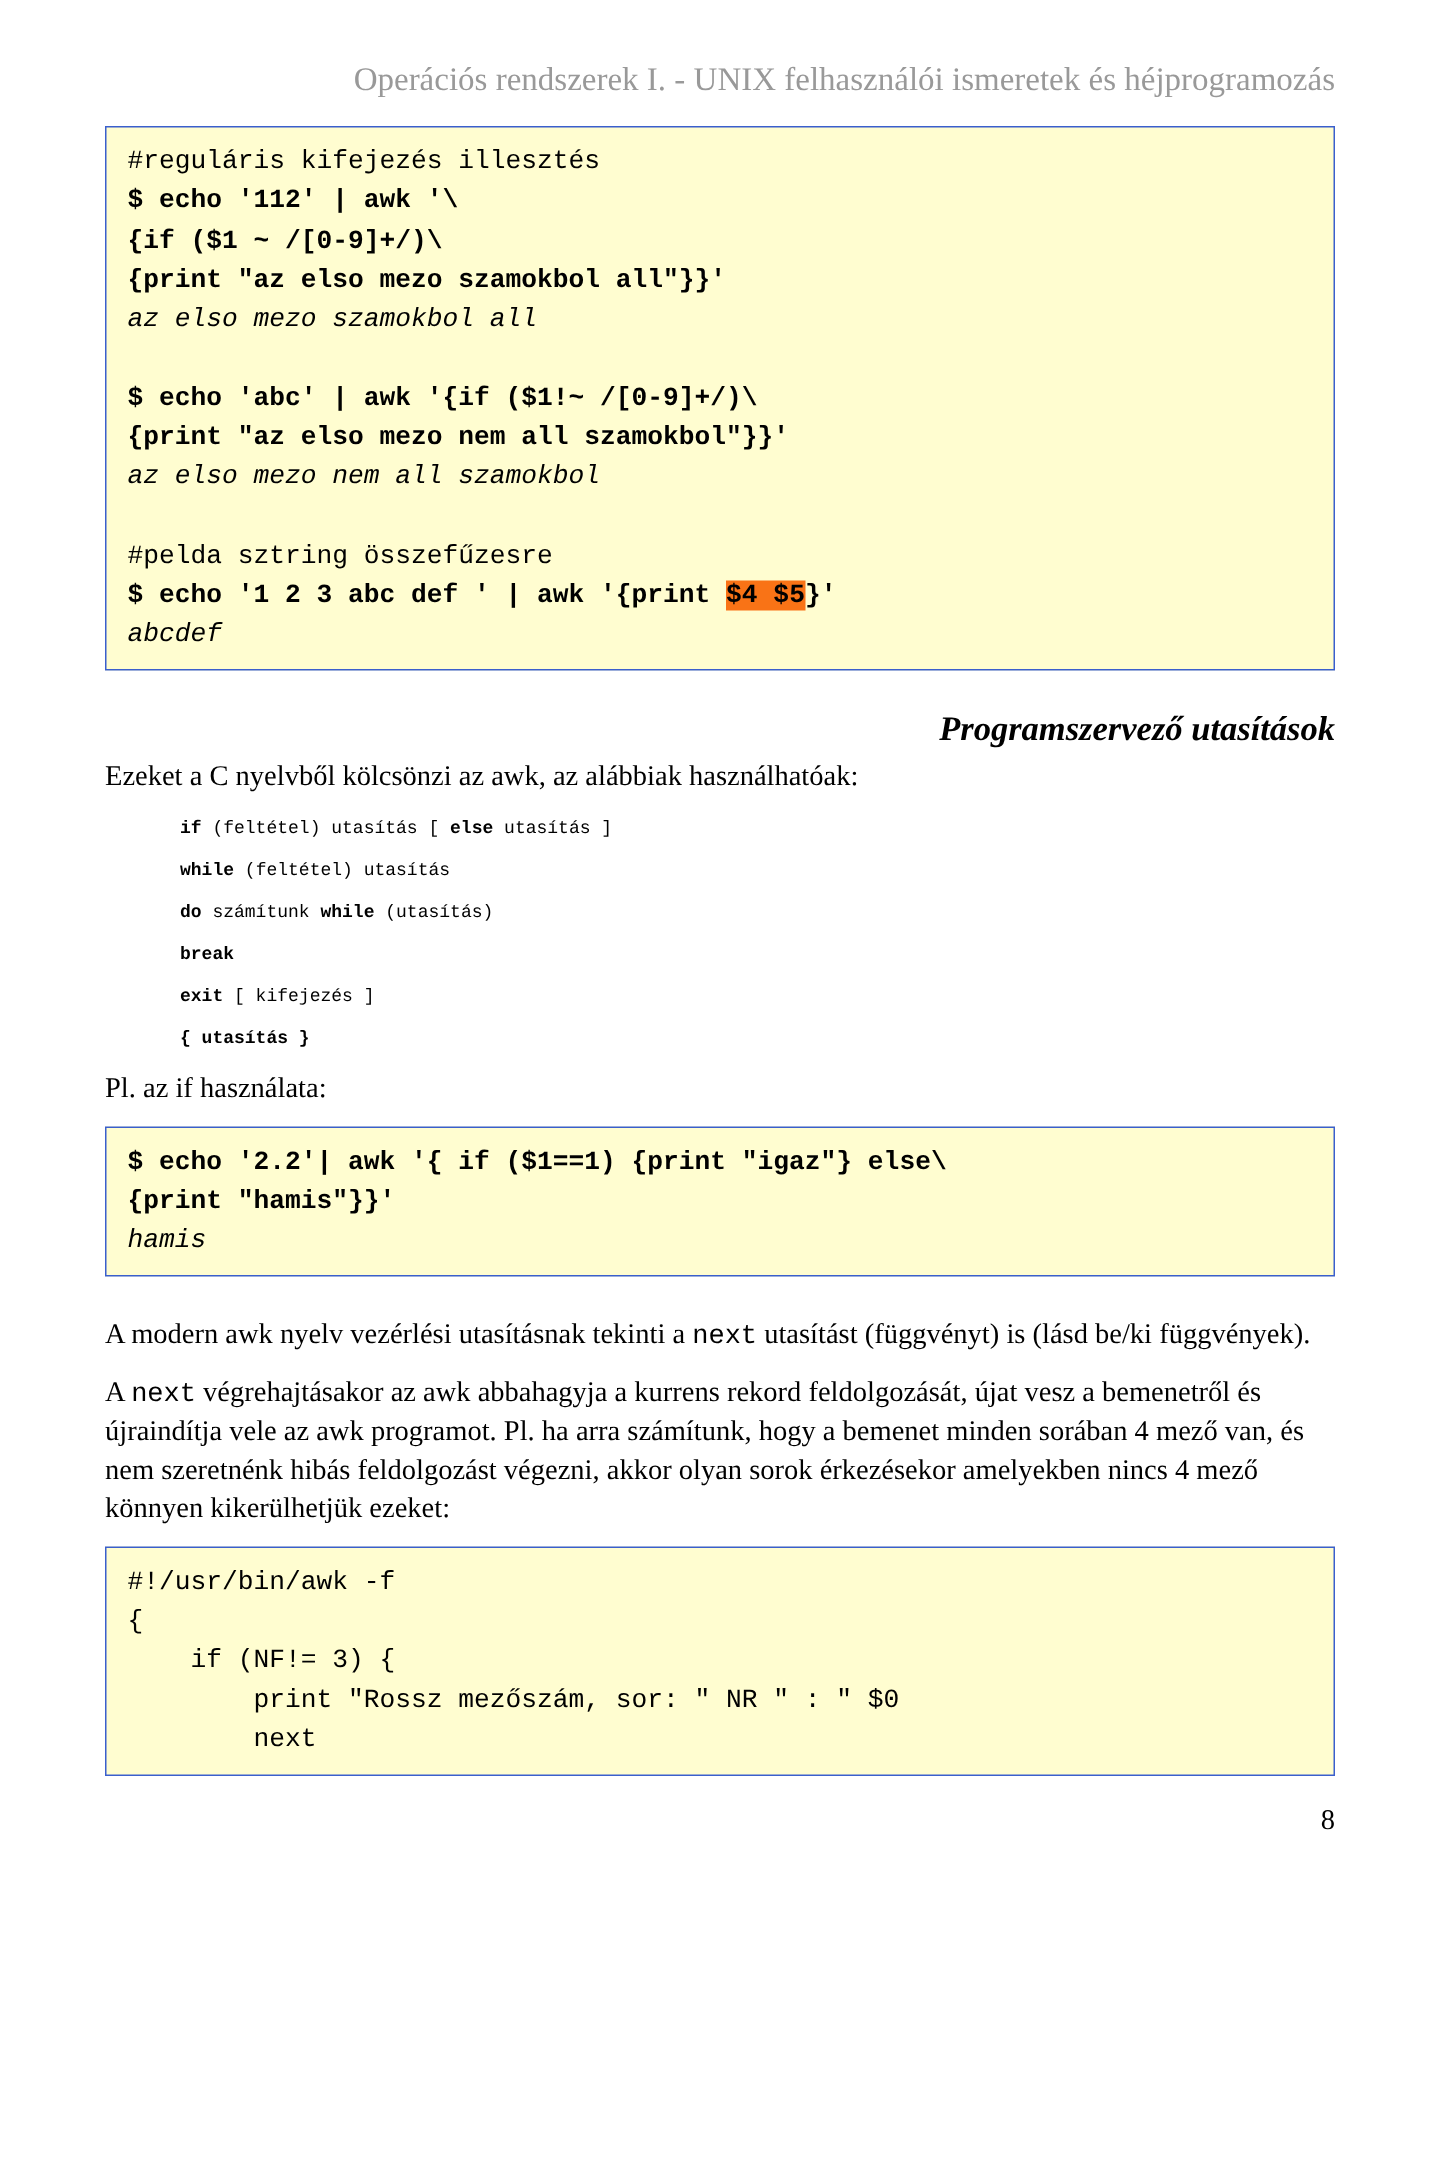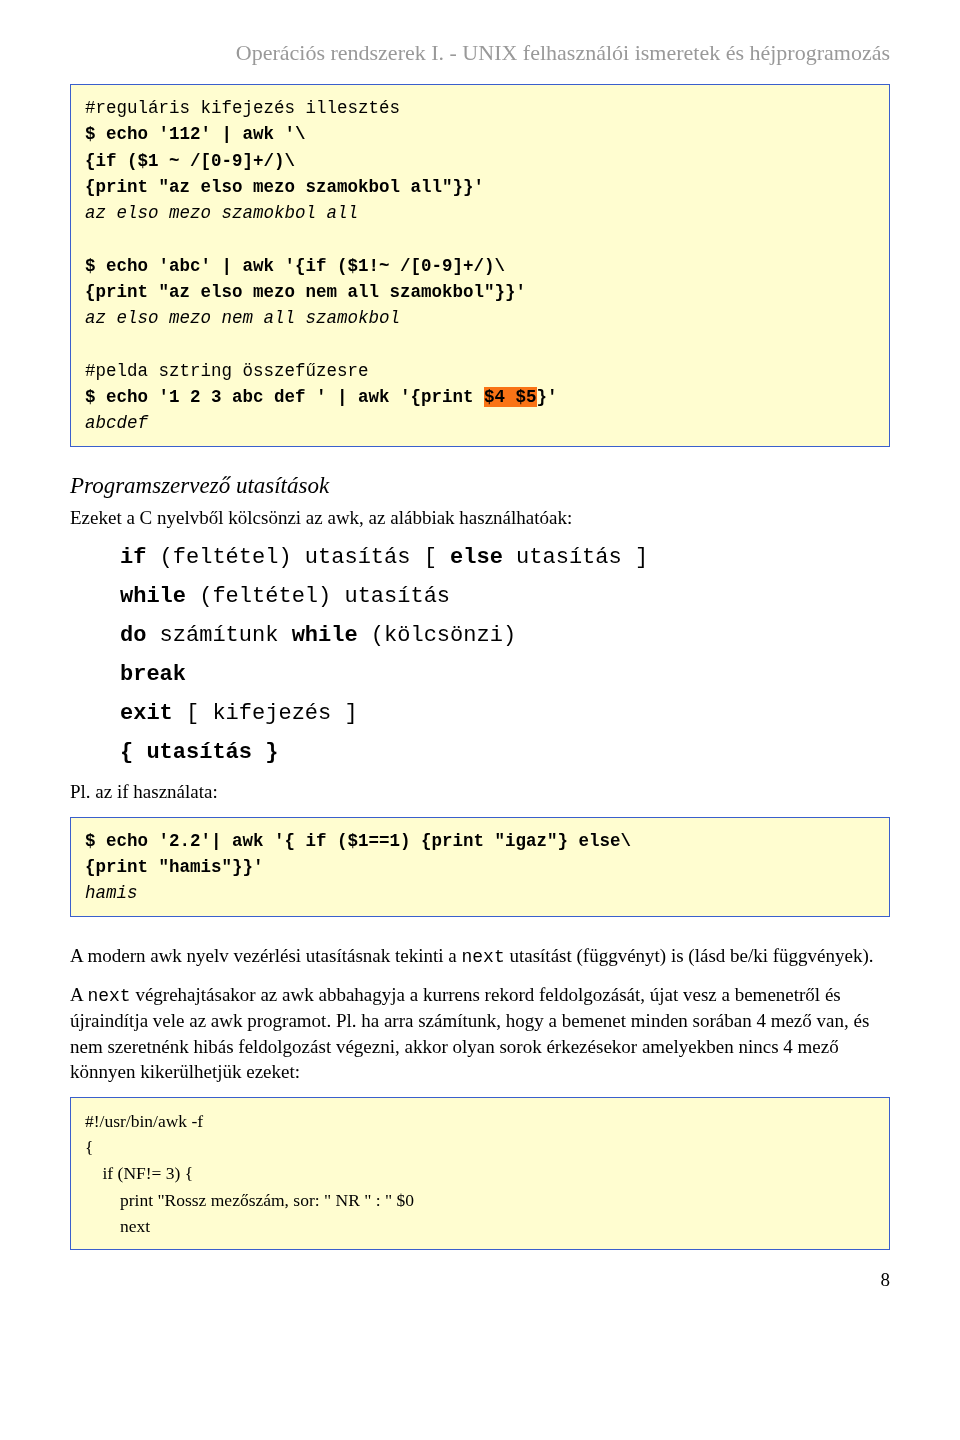--- a/index.html
+++ b/index.html
@@ -28,37 +28,38 @@
     font-size: 17.5px;
     line-height: 1.5;
     white-space: pre;
     margin: 8px 0 26px 0;
   }
   .codebox .output { font-style: italic; }
   .codebox .hl { background: #f97316; }
   .codebox b { font-weight: bold; text-align: center; }
   h2.section {
     font-size: 23px;
-    font-weight: normal;
+    font-weight: bold;
     font-style: italic;
     margin: 18px 0 6px 0;
+    text-align: right;
   }
   p.body {
     font-size: 19px;
     margin: 6px 0 12px 0;
     line-height: 1.35;
   }
   ul.syntax {
     list-style: none;
     padding: 0 0 0 50px;
     margin: 8px 0 14px 0;
   }
   ul.syntax li {
     font-family: "Courier New", Courier, monospace;
-    font-size: 22px;
+    font-size: 12px;
     margin: 14px 0;
   }
   ul.syntax li b { font-weight: bold; }
   .inline-code {
     font-family: "Courier New", Courier, monospace;
     font-size: 18px;
   }
   .page-num {
     text-align: right;
     font-size: 19px;
@@ -86,37 +87,37 @@
 <b><span>$ echo '1 2 3 abc def ' | awk '{print </span></b><span class="hl"><b>$4 $5</b></span><b><span>}'</span></b>
 <span class="output">abcdef</span></div>
 
   <h2 class="section">Programszervező utasítások</h2>
 
   <p class="body">Ezeket  a C nyelvből kölcsönzi az awk, az alábbiak használhatóak:</p>
 
   <ul class="syntax">
     <li><b>if</b><span> (feltétel) utasítás [ </span><b>else</b><span> utasítás ]</span></li>
     <li><b>while</b><span> (feltétel) utasítás</span></li>
-    <li><b>do</b><span> számítunk </span><b>while</b><span> (kölcsönzi)</span></li>
+    <li><b>do</b><span> számítunk </span><b>while</b><span> (utasítás)</span></li>
     <li><b>break</b></li>
     <li><b>exit</b><span> [ kifejezés ]</span></li>
     <li><b>{ utasítás }</b></li>
   </ul>
 
   <p class="body">Pl. az if használata:</p>
 
   <div class="codebox"><b><span>$ echo '2.2'| awk '{ if ($1==1) {print "igaz"} else\</span></b>
 <b><span>{print "hamis"}}'</span></b>
 <span class="output">hamis</span></div>
 
   <p class="body"><span>A modern awk nyelv vezérlési utasításnak tekinti a </span><span class="inline-code">next</span><span> utasítást (függvényt) is (lásd be/ki függvények).</span></p>
 
   <p class="body"><span>A </span><span class="inline-code">next</span><span> végrehajtásakor az awk abbahagyja a kurrens rekord feldolgozását, újat vesz a bemenetről és újraindítja vele az awk programot. Pl. ha arra számítunk, hogy a bemenet minden sorában 4 mező van, és nem szeretnénk hibás feldolgozást végezni, akkor olyan sorok érkezésekor amelyekben nincs 4 mező könnyen kikerülhetjük ezeket:</span></p>
 
-  <div class="codebox" style="margin-bottom:19px;font-family:Liberation Serif, serif;"><span>#!/usr/bin/awk -f</span>
+  <div class="codebox" style="margin-bottom:19px;"><span>#!/usr/bin/awk -f</span>
 <span>{</span>
 <span>    if (NF!= 3) {</span>
 <span>        print "Rossz mezőszám, sor: " NR " : " $0</span>
 <span>        next</span></div>
 
   <div class="page-num">8</div>
 
 </div>
 
 </body></html>

